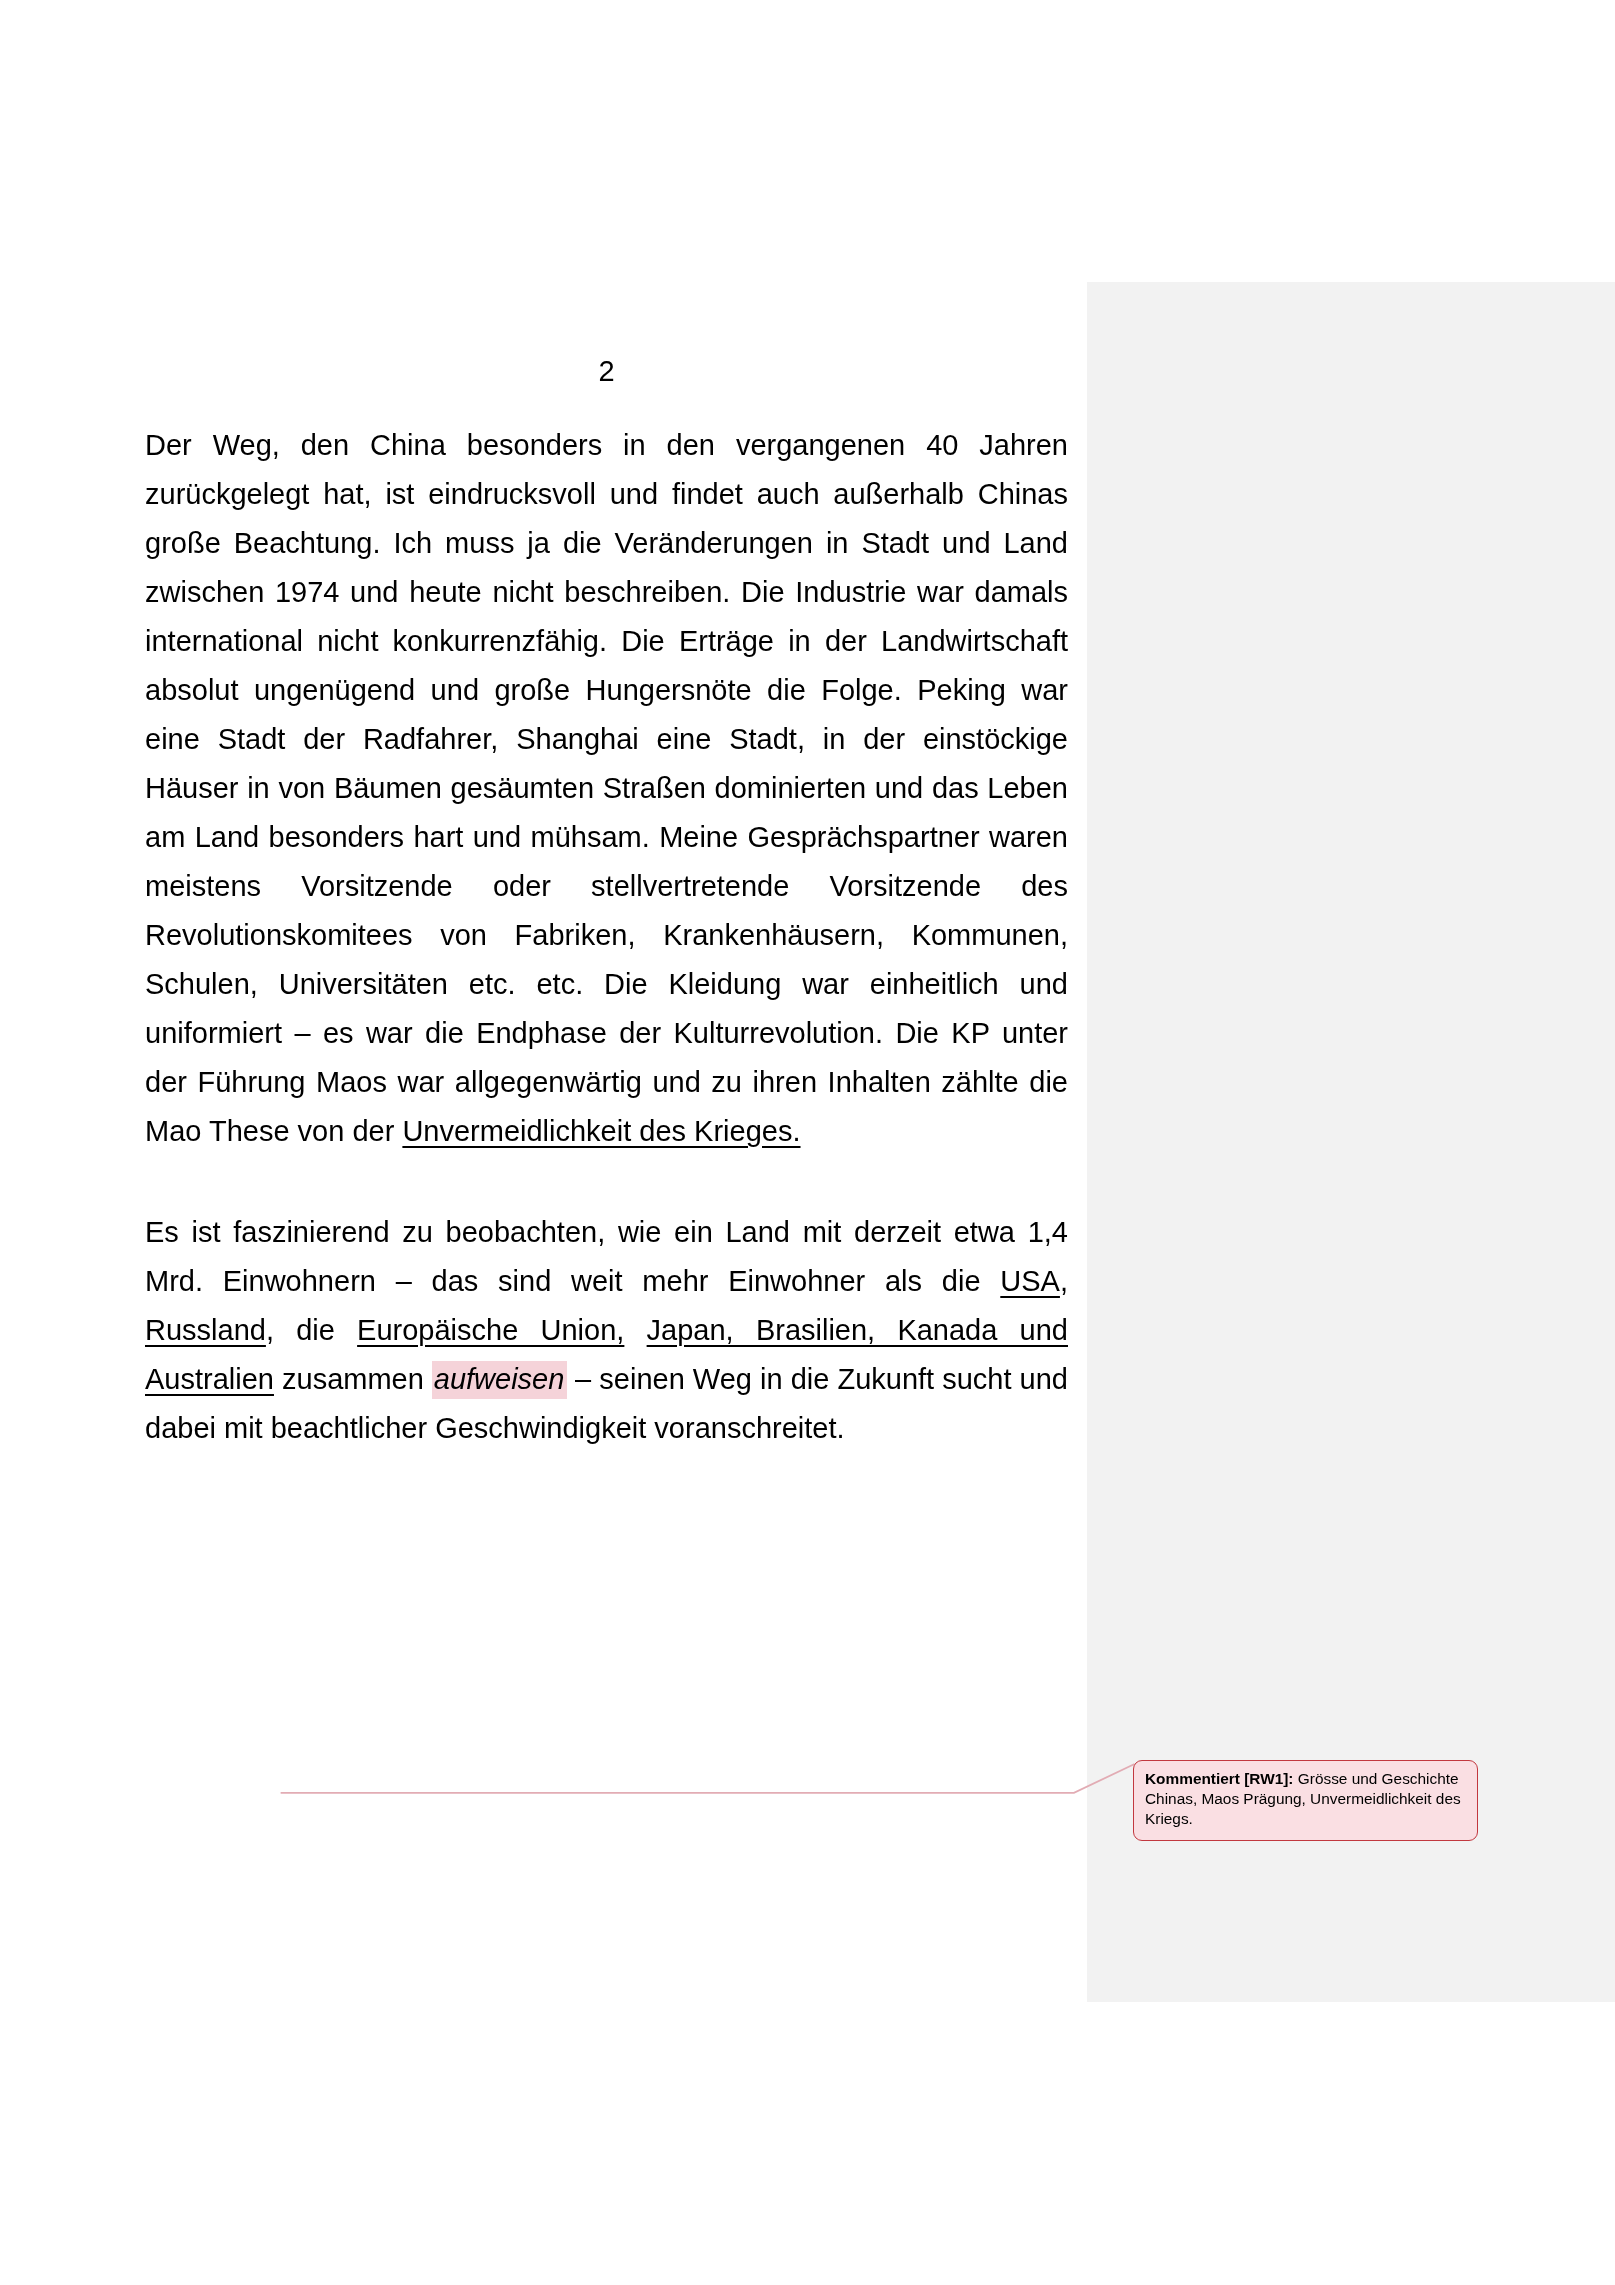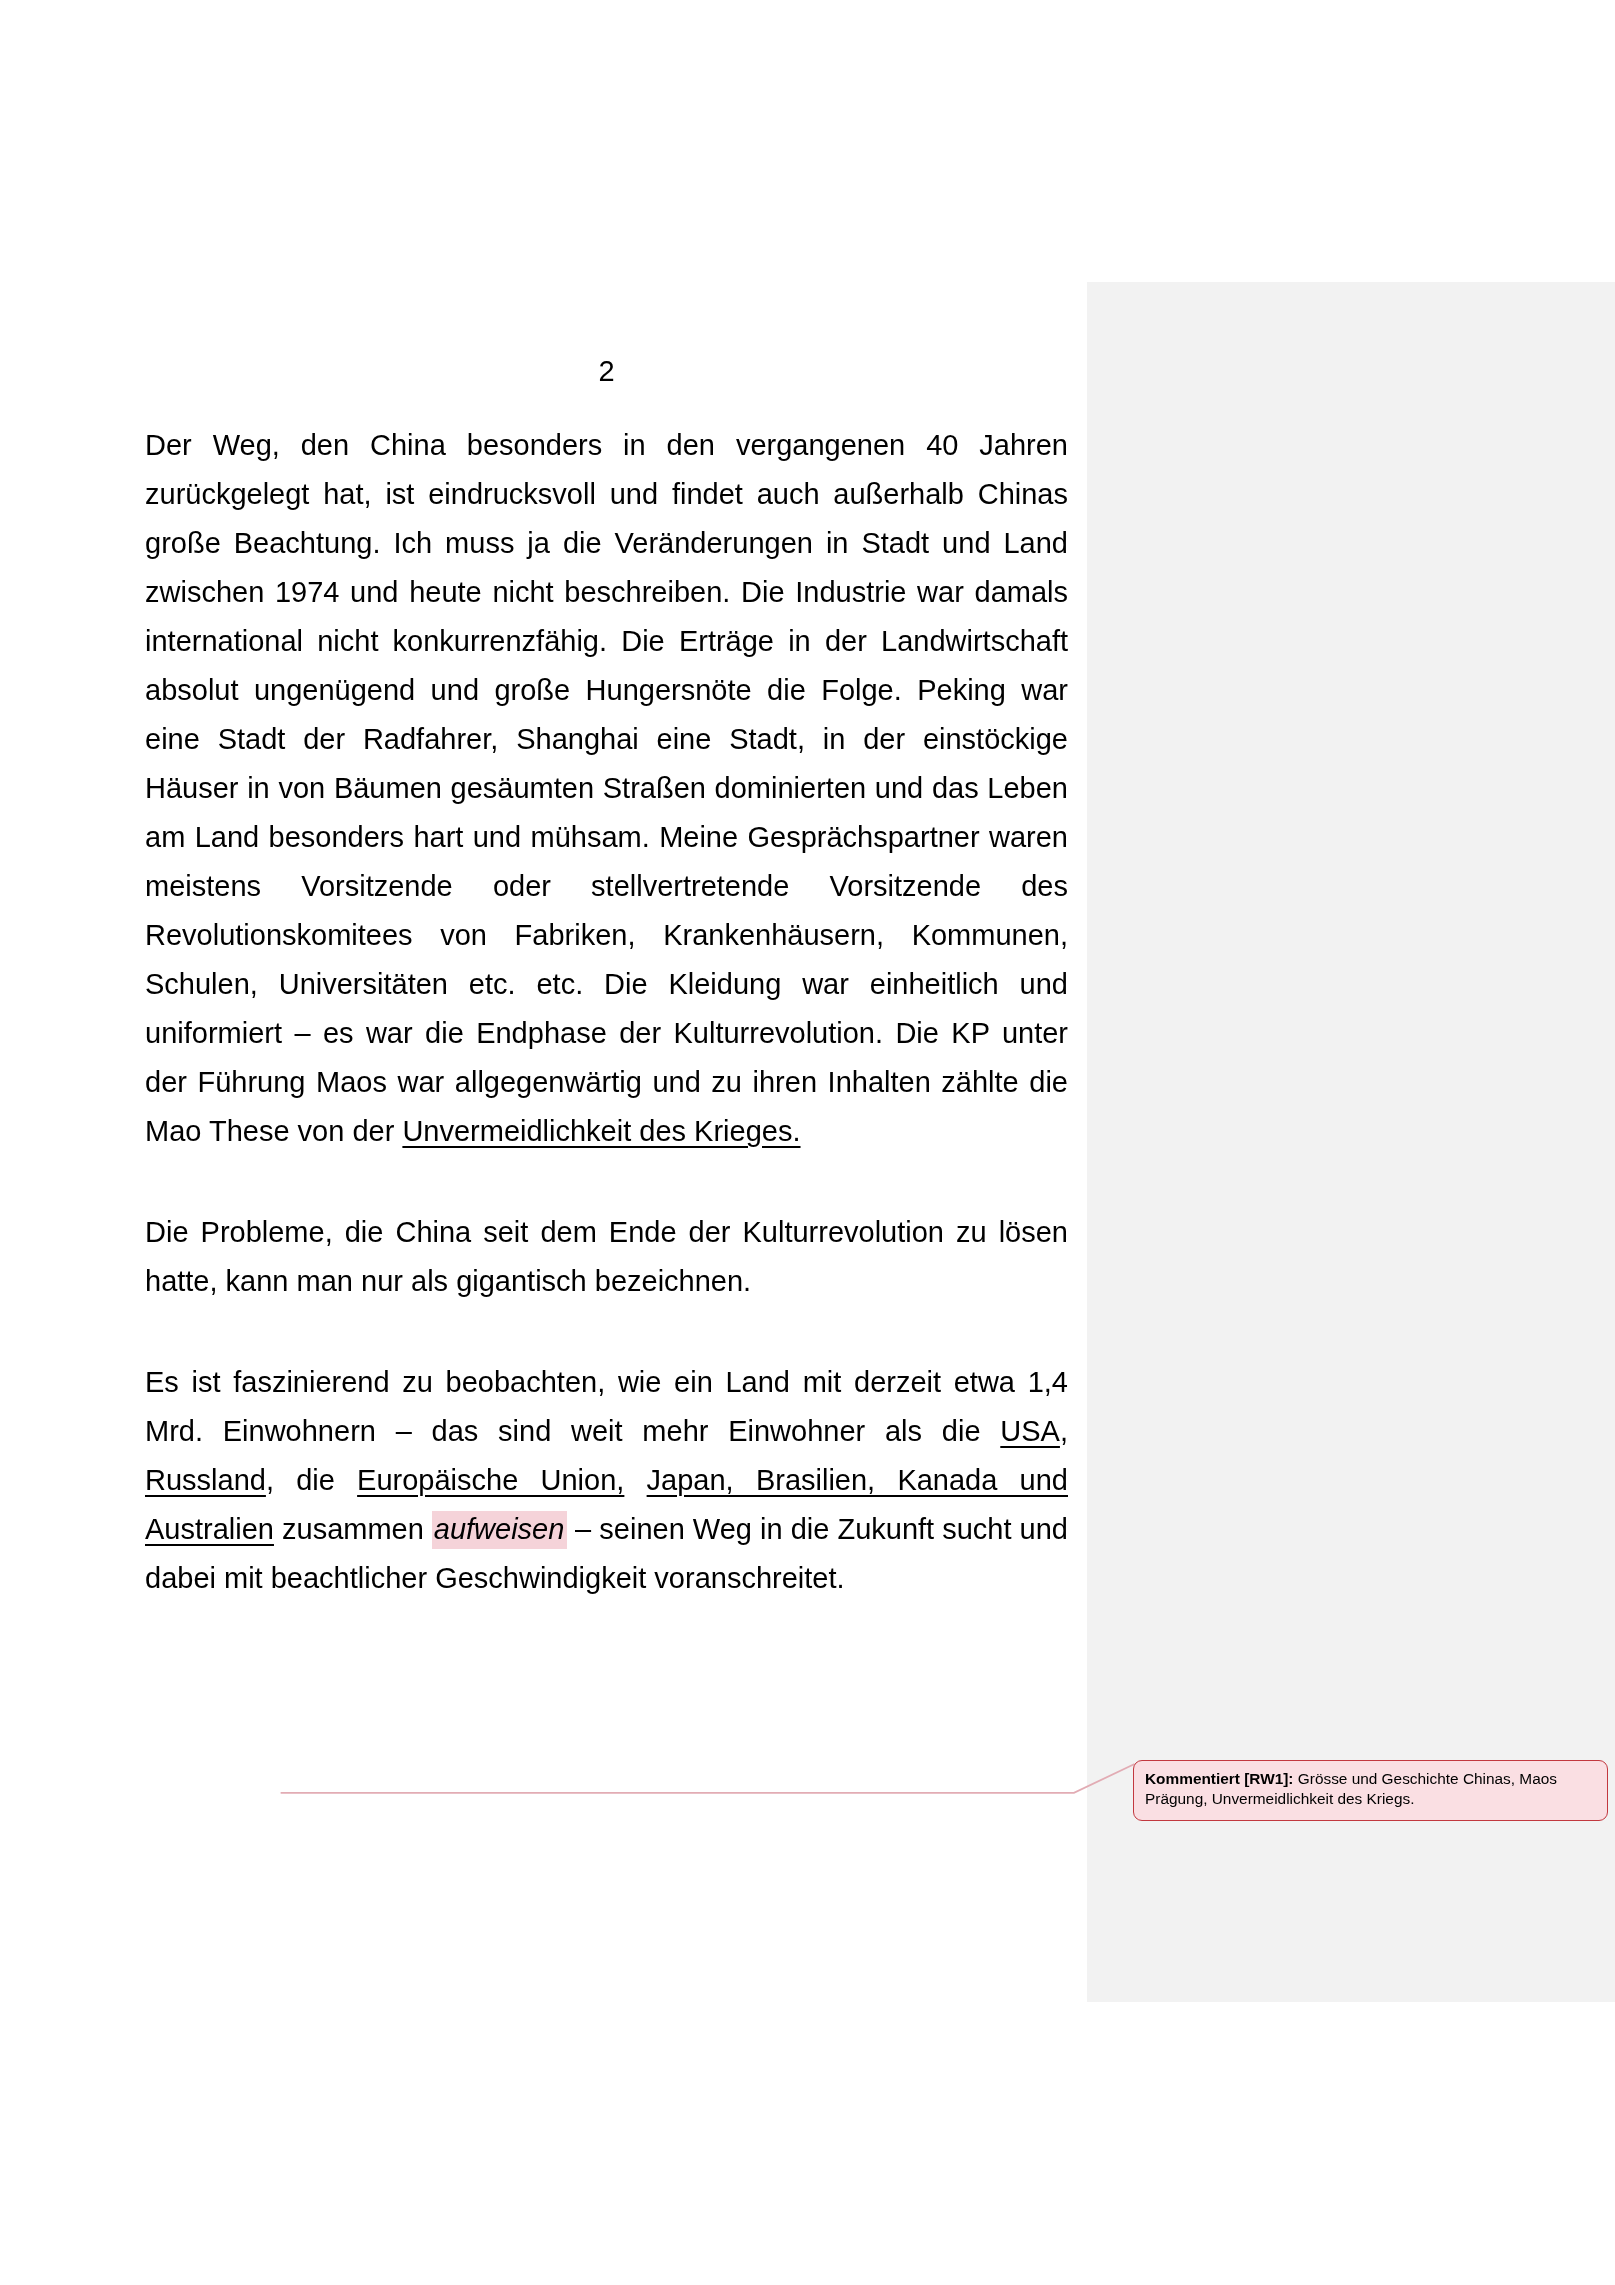--- a/index.html
+++ b/index.html
@@ -60,21 +60,21 @@
     left: 0; top: 0;
     width: 1616px;
     height: 2285px;
     pointer-events: none;
   }
   
   .comment-balloon {
     position: absolute;
     left: 1133px;
     top: 1760px;
-    width: 475px;
+    width: 345px;
     box-sizing: border-box;
     background: var(--comment-fill, #fadfe3);
     border: 1.8px solid var(--comment-border, #c2383f);
     border-radius: 9px;
     padding: 8.1px 11px 11px 11px;
     font-size: 15.4px;
     line-height: 20px;
     color: #000;
   }
   .comment-label { font-weight: bold; }
@@ -87,21 +87,20 @@
   <div class="markup-panel"></div>
 
   <svg class="leader" viewBox="0 0 1786 2526" width="1616" height="2285">
     <polyline points="310,1982 1187,1982 1254,1950" fill="none" style="stroke: var(--leader, #e2acb4); stroke-width: 2;"></polyline>
   </svg>
 
   <div class="text-column">
     <div class="page-number">2</div>
     <div>
         <p><span>Der Weg, den China besonders in den vergangenen 40 Jahren zurückgelegt hat, ist eindrucksvoll und findet auch außerhalb Chinas große Beachtung. Ich muss ja die Veränderungen in Stadt und Land zwischen 1974 und heute nicht beschreiben. Die Industrie war damals international nicht konkurrenzfähig. Die Erträge in der Landwirtschaft absolut ungenügend und große Hungersnöte die Folge. Peking war eine Stadt der Radfahrer, Shanghai eine Stadt, in der einstöckige Häuser in von Bäumen gesäumten Straßen dominierten und das Leben am Land besonders hart und mühsam. Meine Gesprächspartner waren meistens Vorsitzende oder stellvertretende Vorsitzende des Revolutionskomitees von Fabriken, Krankenhäusern, Kommunen, Schulen, Universitäten etc. etc. Die Kleidung war einheitlich und uniformiert – es war die Endphase der Kulturrevolution. Die KP unter der Führung Maos war allgegenwärtig und zu ihren Inhalten zählte die Mao These von der </span><span class="u">Unvermeidlichkeit des Krieges.</span></p>
-        <p><span>Die Probleme, die China seit dem Ende der Kulturrevolution zu lösen hatte, kann man nur als gigantisch bezeichnen.</span></p>
         <p><span>Es ist faszinierend zu beobachten, wie ein Land mit derzeit etwa 1,4 Mrd. Einwohnern – das sind weit mehr Einwohner als die </span><span class="u">USA</span><span>, </span><span class="u">Russland</span><span>, die </span><span class="u">Europäische Union,</span><span> </span><span class="u">Japan, Brasilien, Kanada und Australien</span><span> zusammen </span><span class="hl">aufweisen</span><span> – seinen Weg in die Zukunft sucht und dabei mit beachtlicher Geschwindigkeit voranschreitet.</span></p>
       </div>
   </div>
 
   <div class="comment-balloon">
     <span class="comment-label">Kommentiert [RW1]:</span>
     <span>Grösse und Geschichte Chinas, Maos Prägung, Unvermeidlichkeit des Kriegs.</span>
   </div>
 
 </div>

